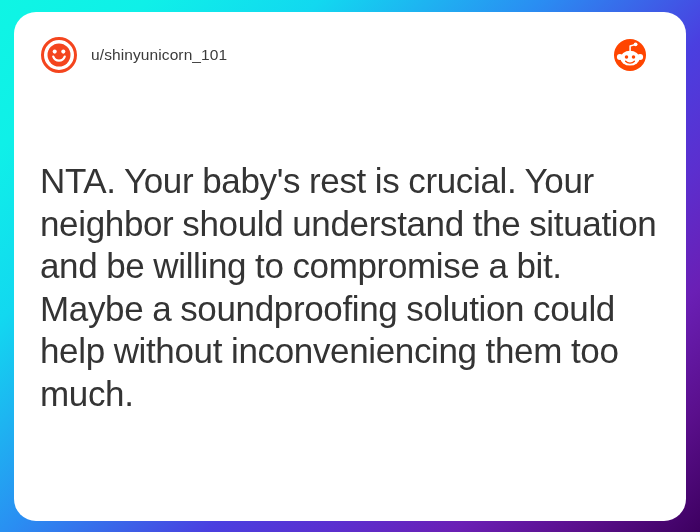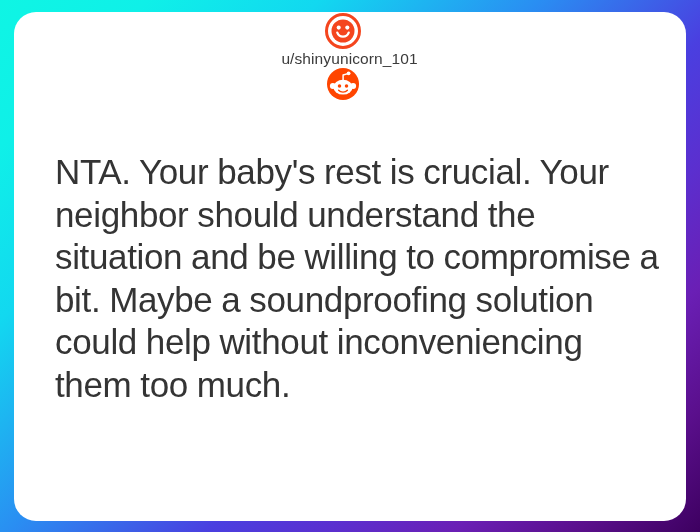--- a/index.html
+++ b/index.html
@@ -46,21 +46,20 @@
   .card-header {
     position: absolute;
     left: 0;
     top: 0;
     right: 0;
     height: 86px;
     display: flex;
     align-items: center;
     padding: 0 40px 0 26px;
     box-sizing: border-box;
-    flex-direction: column;
   }
 
   .avatar {
     width: 38px;
     height: 38px;
     flex: 0 0 38px;
     display: block;
   }
 
   .username {
@@ -78,23 +77,22 @@
     width: 32px;
     height: 32px;
     flex: 0 0 32px;
     display: block;
   }
 
   
   .card-body {
     position: absolute;
     left: 26px;
-    top: 139px;
+    top: 148px;
     right: 22px;
-    margin-left: 15px;
   }
 
   .body-text {
     font-size: 35px;
     line-height: 42.5px;
     color: #343434;
     letter-spacing: -0.35px;
     font-family: "Liberation Sans", sans-serif;
     font-weight: 400;
     word-spacing: -0.5px;

